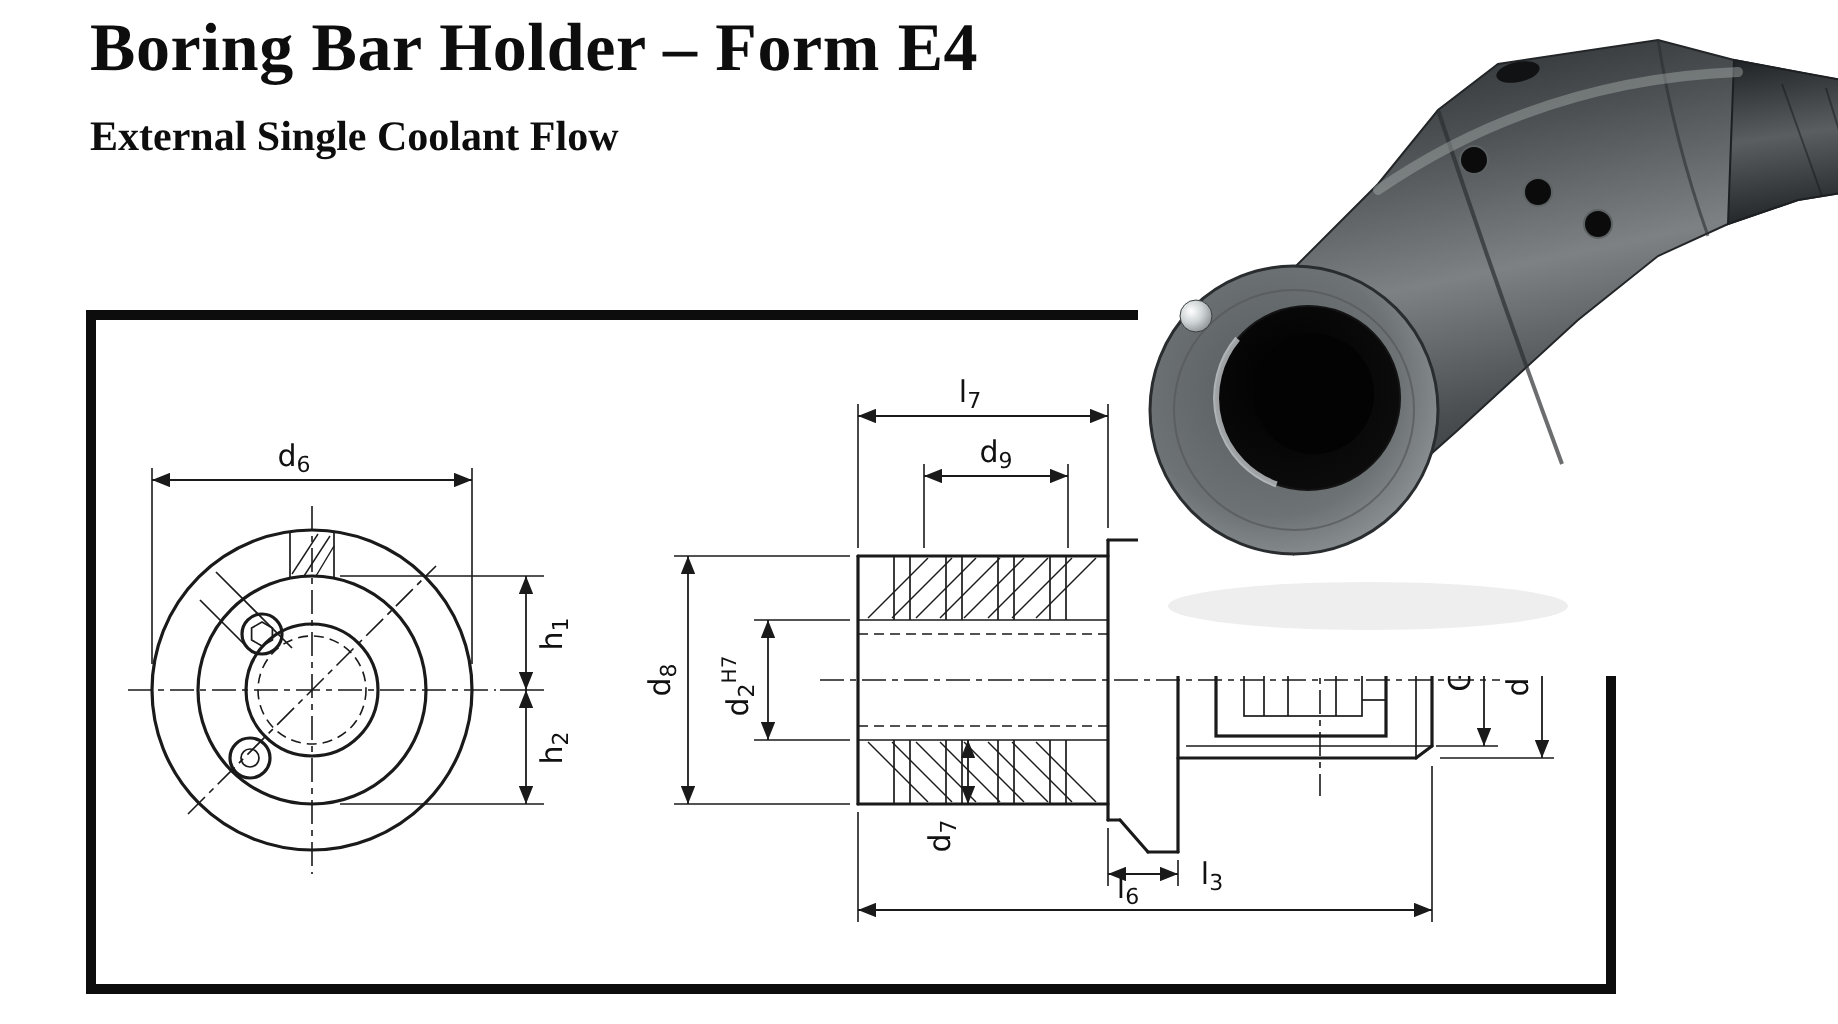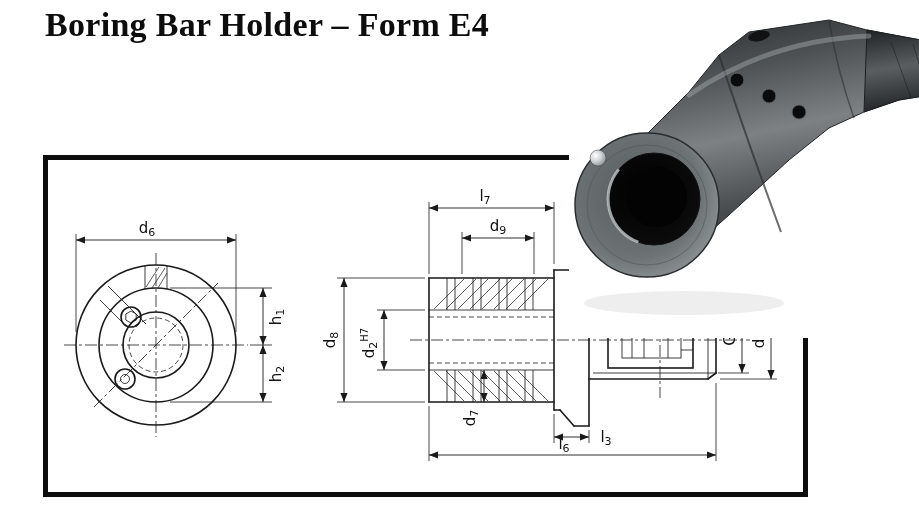--- a/index.html
+++ b/index.html
@@ -25,20 +25,21 @@
   .dimtext{font-family:"DejaVu Sans",sans-serif;font-size:15px;fill:#111;}
   .sub{font-size:11px;}
   .tol{font-size:10px;}
 </style>
 </head>
 <body>
 
 <div class="page">
 
   <h1 class="title">Boring Bar Holder – Form E4</h1>
+  <h2 class="subtitle">External Single Coolant Flow</h2>
 
   <div class="drawing-box">
     <svg viewBox="0 0 755 332">
       <defs>
         <marker id="arr" viewBox="0 0 10 8" refX="10" refY="4" markerWidth="10" markerHeight="8" orient="auto-start-reverse">
           <path d="M0,0 L10,4 L0,8 Z" fill="#1a1a1a"></path>
         </marker>
       </defs>
 
       <g>

